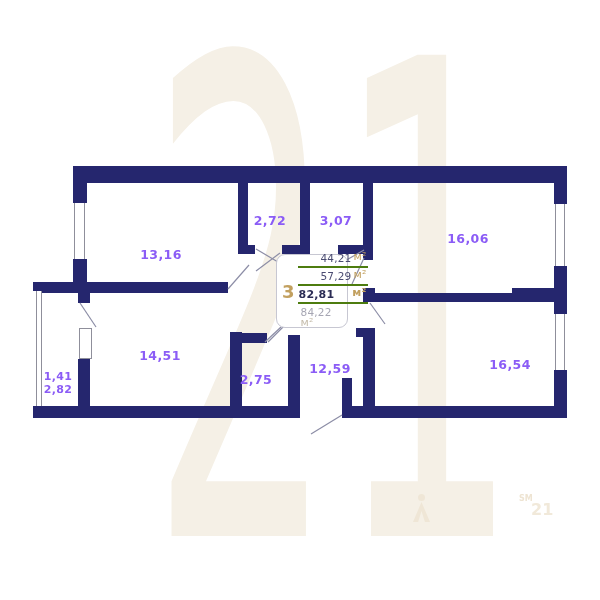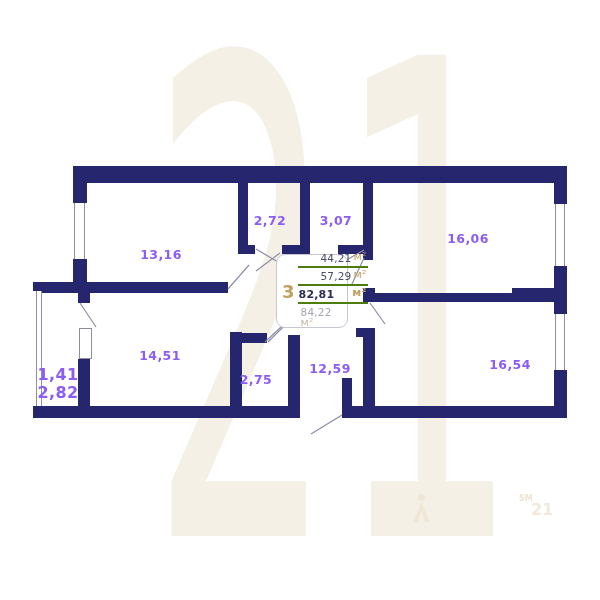--- a/index.html
+++ b/index.html
@@ -35,21 +35,21 @@
   .wall{position:absolute;background:#25266e;}
   .window-v{position:absolute;background:#ffffff;border-left:1.5px solid #8f8f9b;border-right:1.5px solid #8f8f9b;box-sizing:border-box;}
   .window-box{position:absolute;background:#ffffff;border:1.5px solid #8f8f9b;box-sizing:border-box;}
   svg.lines{position:absolute;left:0;top:0;z-index:4;}
 
   .room-label{
     position:absolute;transform:translate(-50%,-50%);
     font-size:12.5px;font-weight:600;letter-spacing:0.4px;color:#8b5cf6;
     white-space:nowrap;z-index:5;
   }
-  .balcony-label{font-size:16px;text-align:left;line-height:1.15;}
+  .balcony-label{font-size:11px;text-align:left;line-height:1.15;}
 
   
   .info-box{
     position:absolute;left:276px;top:254px;width:72px;height:74px;z-index:6;
     background:#ffffff;border:1.5px solid #c7c7d2;border-radius:9px;
     box-sizing:border-box;display:flex;align-items:center;padding:2px 4px 2px 5px;
   }
   .info-count{font-size:18px;font-weight:bold;color:#c2a05f;margin-right:3px;}
   .info-rows{flex:1;display:flex;flex-direction:column;}
   .info-row{

